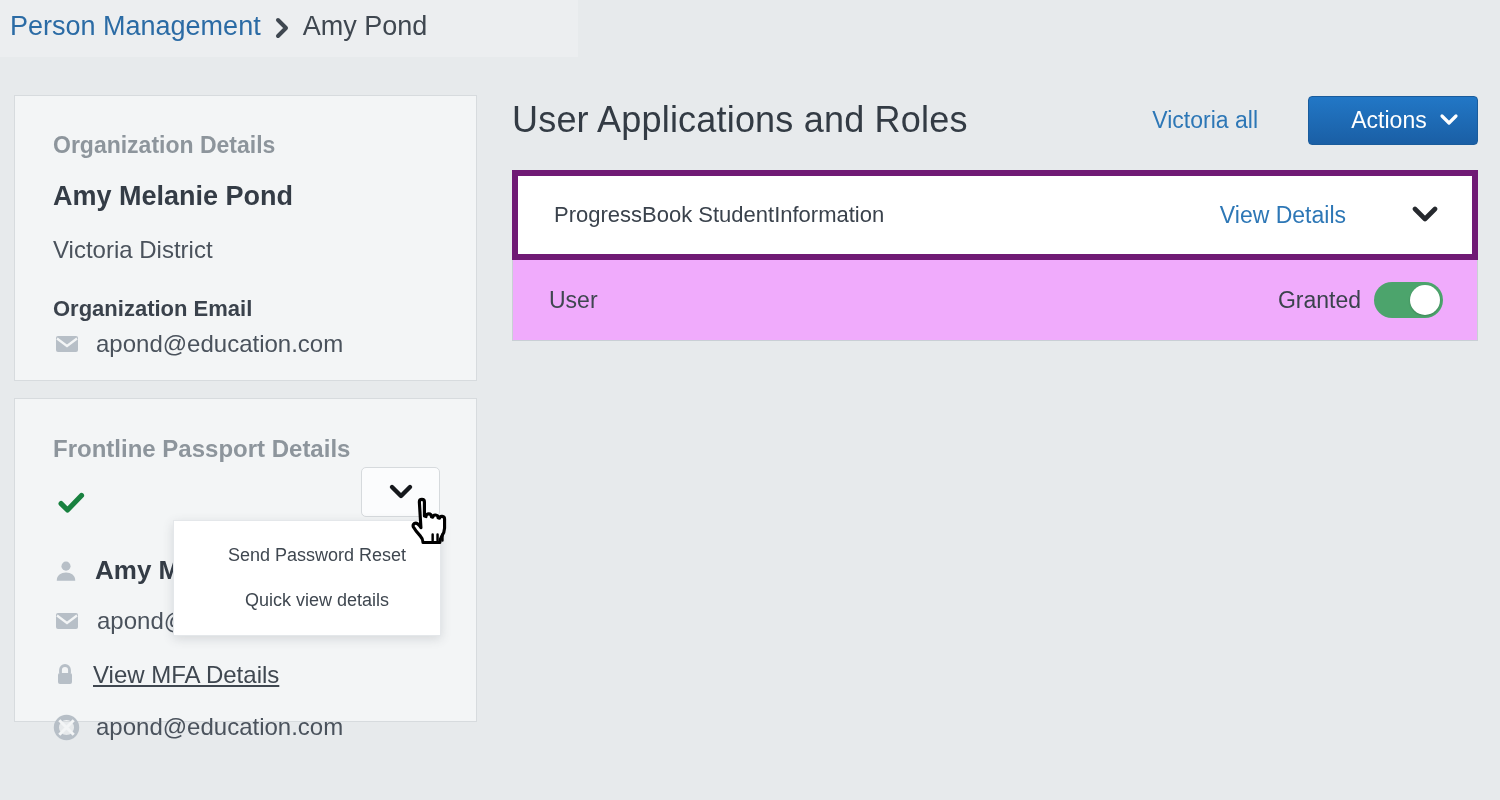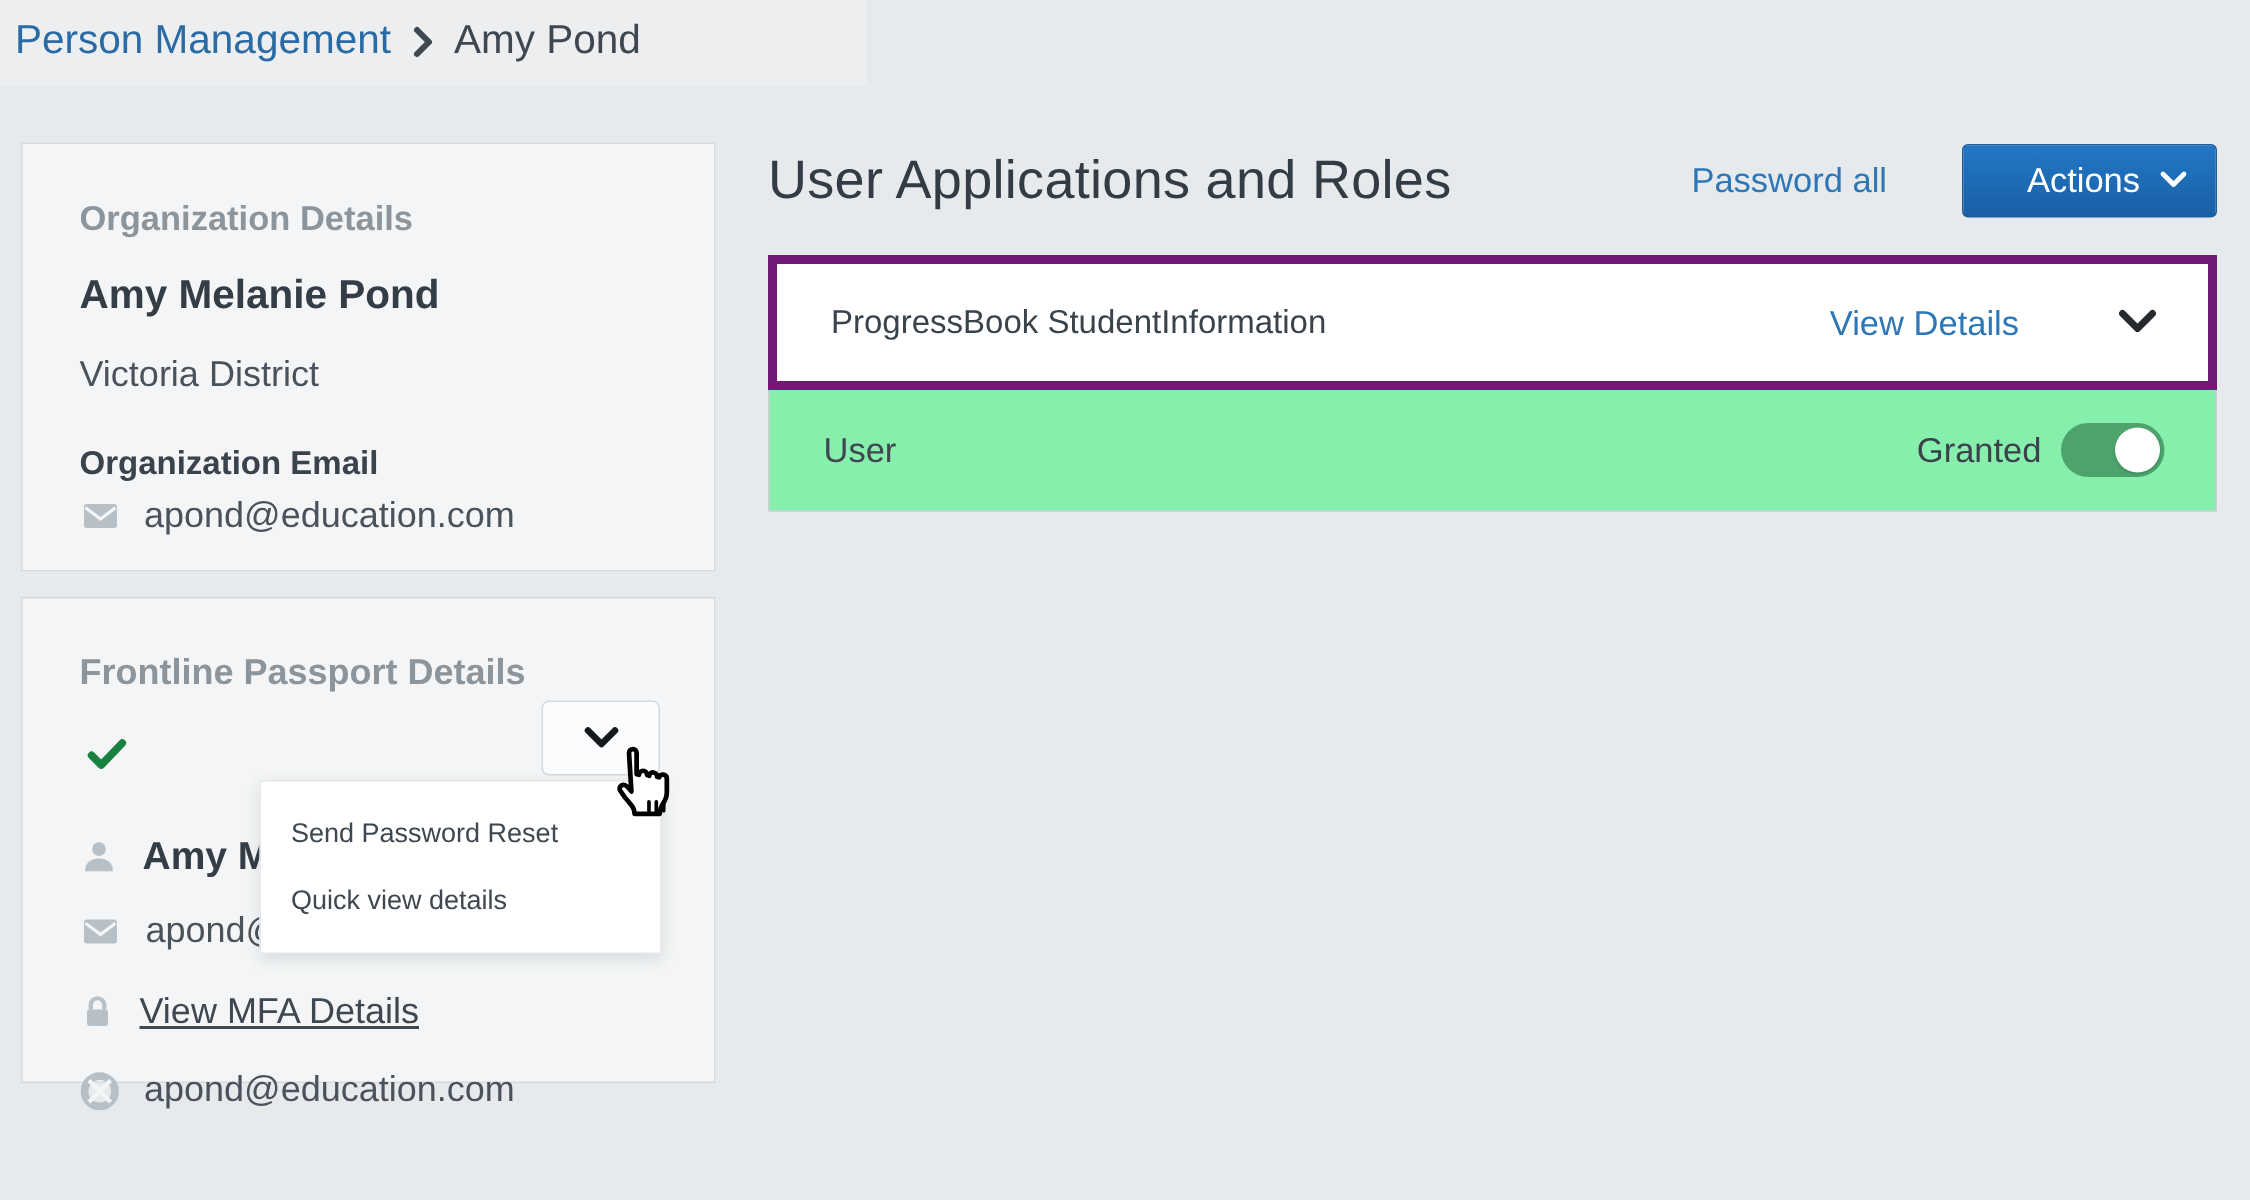--- a/index.html
+++ b/index.html
@@ -30,21 +30,21 @@
   .breadcrumb{position:absolute;left:10px;top:11px;display:flex;align-items:center;gap:12px;font-size:27px;}
   .breadcrumb a{color:var(--breadcrumb-blue);text-decoration:none;cursor:pointer;}
   .crumb-current{color:#3f4750;}
   .crumb-sep{display:flex;align-items:center;margin-top:2px;}
   
   .card{
     position:absolute;left:14px;width:463px;
     background:var(--card-bg);border:1px solid var(--card-border);
   }
   .card-a{top:95px;height:286px;}
-  .card-b{top:398px;height:324px;}
+  .card-b{top:398px;height:324px;text-align:center;}
   .card-title{color:var(--text-muted);font-weight:bold;font-size:23px;}
   .card-a .inner{padding:36px 38px 0 38px;}
   .org-name{color:var(--text-dark);font-weight:bold;font-size:27px;margin-top:22px;}
   .org-district{font-size:24px;margin-top:24px;}
   .org-email-label{color:#3a424c;font-weight:bold;font-size:22px;margin-top:32px;}
   .icon-row{display:flex;align-items:center;gap:15px;margin-top:8px;font-size:24px;}
   .icon{flex:0 0 auto;display:inline-flex;}
   
   .card-b .inner{position:relative;width:100%;height:100%;}
   .pp-title{position:absolute;left:38px;top:36px;font-size:24px;}
@@ -84,21 +84,21 @@
   }
   .app-panel{
     position:absolute;left:512px;top:170px;width:966px;height:90px;
     background:#fff;border:6px solid #701a75;
     display:flex;align-items:center;padding:0 34px 0 36px;
   }
   .app-name{flex:1;font-size:22px;color:#3a424c;}
   .view-details{color:var(--link-blue);font-size:23px;margin-right:66px;cursor:pointer;}
   .role-row{
     position:absolute;left:512px;top:260px;width:966px;height:81px;
-    background:#86efac;border:1px solid #c9cfd5;border-top:none;
+    background:#f0abfc;border:1px solid #c9cfd5;border-top:none;
     display:flex;align-items:center;padding:0 34px 0 36px;
   }
   .role-name{flex:1;font-size:23px;color:#3f4750;}
   .granted-label{font-size:23px;color:#3a424c;margin-right:13px;}
   .toggle{
     position:relative;width:69px;height:36px;border-radius:18px;
     background:var(--toggle-green);cursor:pointer;flex:0 0 auto;
   }
   .toggle .knob{
     position:absolute;top:3px;right:3px;width:30px;height:30px;border-radius:50%;
@@ -201,21 +201,21 @@
 
     <div class="pp-menu">
       <div class="pp-menu-item">Send Password Reset</div>
       <div class="pp-menu-item">Quick view details</div>
     </div>
   </div>
 </div>
 
 <div class="main-head">
   <h1 class="main-title">User Applications and Roles</h1>
-  <a class="collapse-link">Password all</a>
+  <a class="collapse-link">Victoria all</a>
   <button class="actions-btn">
     <span>Actions</span>
     <span class="icon">
       <svg width="20" height="14" viewBox="0 0 20 14">
           <path d="M3 3l7 7 7-7" fill="none" stroke="#fff" stroke-width="3.2" stroke-linecap="round" stroke-linejoin="round"></path>
         </svg>
     </span>
   </button>
 </div>
 

